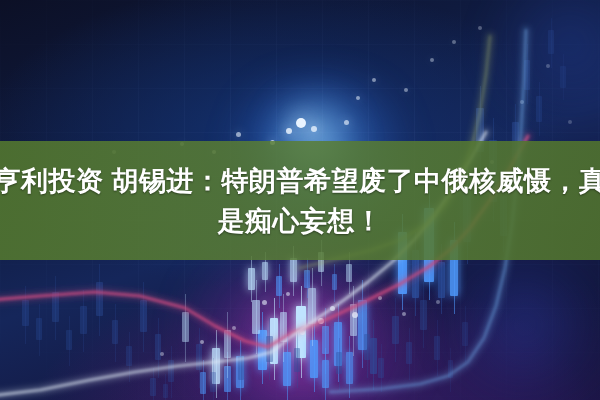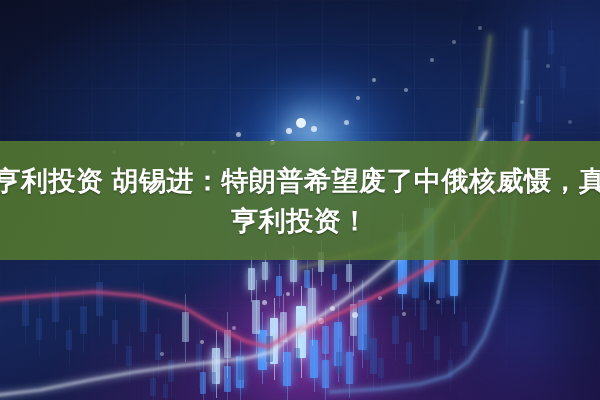--- a/index.html
+++ b/index.html
@@ -268,16 +268,16 @@
         <polyline points="-10,396 40,390 90,380 135,372 178,366 215,362 248,358 272,352 292,336 318,318 344,300 368,282 392,262 414,240 434,216 452,190 470,160 486,132" fill="none" stroke="#dfe9f5" stroke-width="2.2" stroke-opacity="0.8" stroke-linejoin="round" stroke-linecap="round" filter="url(#soft2)"></polyline>
         <polyline points="330,392 380,389 420,384 448,376 468,362 484,338 496,306 505,268 512,224 517,178 521,130 524,80 526,30" fill="none" stroke="#6fa8e8" stroke-width="7" stroke-opacity="0.3" stroke-linejoin="round" stroke-linecap="round" filter="url(#soft)"></polyline>
         <polyline points="330,392 380,389 420,384 448,376 468,362 484,338 496,306 505,268 512,224 517,178 521,130 524,80 526,30" fill="none" stroke="#6fa8e8" stroke-width="2" stroke-opacity="0.55" stroke-linejoin="round" stroke-linecap="round" filter="url(#soft2)"></polyline>
         <polyline points="300,268 340,258 372,250 400,240 424,226 444,206 460,178 472,146 480,112 486,74 490,36" fill="none" stroke="#9aa86a" stroke-width="6.7" stroke-opacity="0.3" stroke-linejoin="round" stroke-linecap="round" filter="url(#soft)"></polyline>
         <polyline points="300,268 340,258 372,250 400,240 424,226 444,206 460,178 472,146 480,112 486,74 490,36" fill="none" stroke="#9aa86a" stroke-width="1.7" stroke-opacity="0.45" stroke-linejoin="round" stroke-linecap="round" filter="url(#soft2)"></polyline>
       </g>
   </svg>
 
   <div class="banner" style="top: 141px; height: 119px;">
     <div class="banner-line">亨利投资 胡锡进：特朗普希望废了中俄核威慑，真</div>
-    <div class="banner-line">亨利投资！</div>
+    <div class="banner-line">是痴心妄想！</div>
   </div>
 
 </div>
 
 </body></html>

